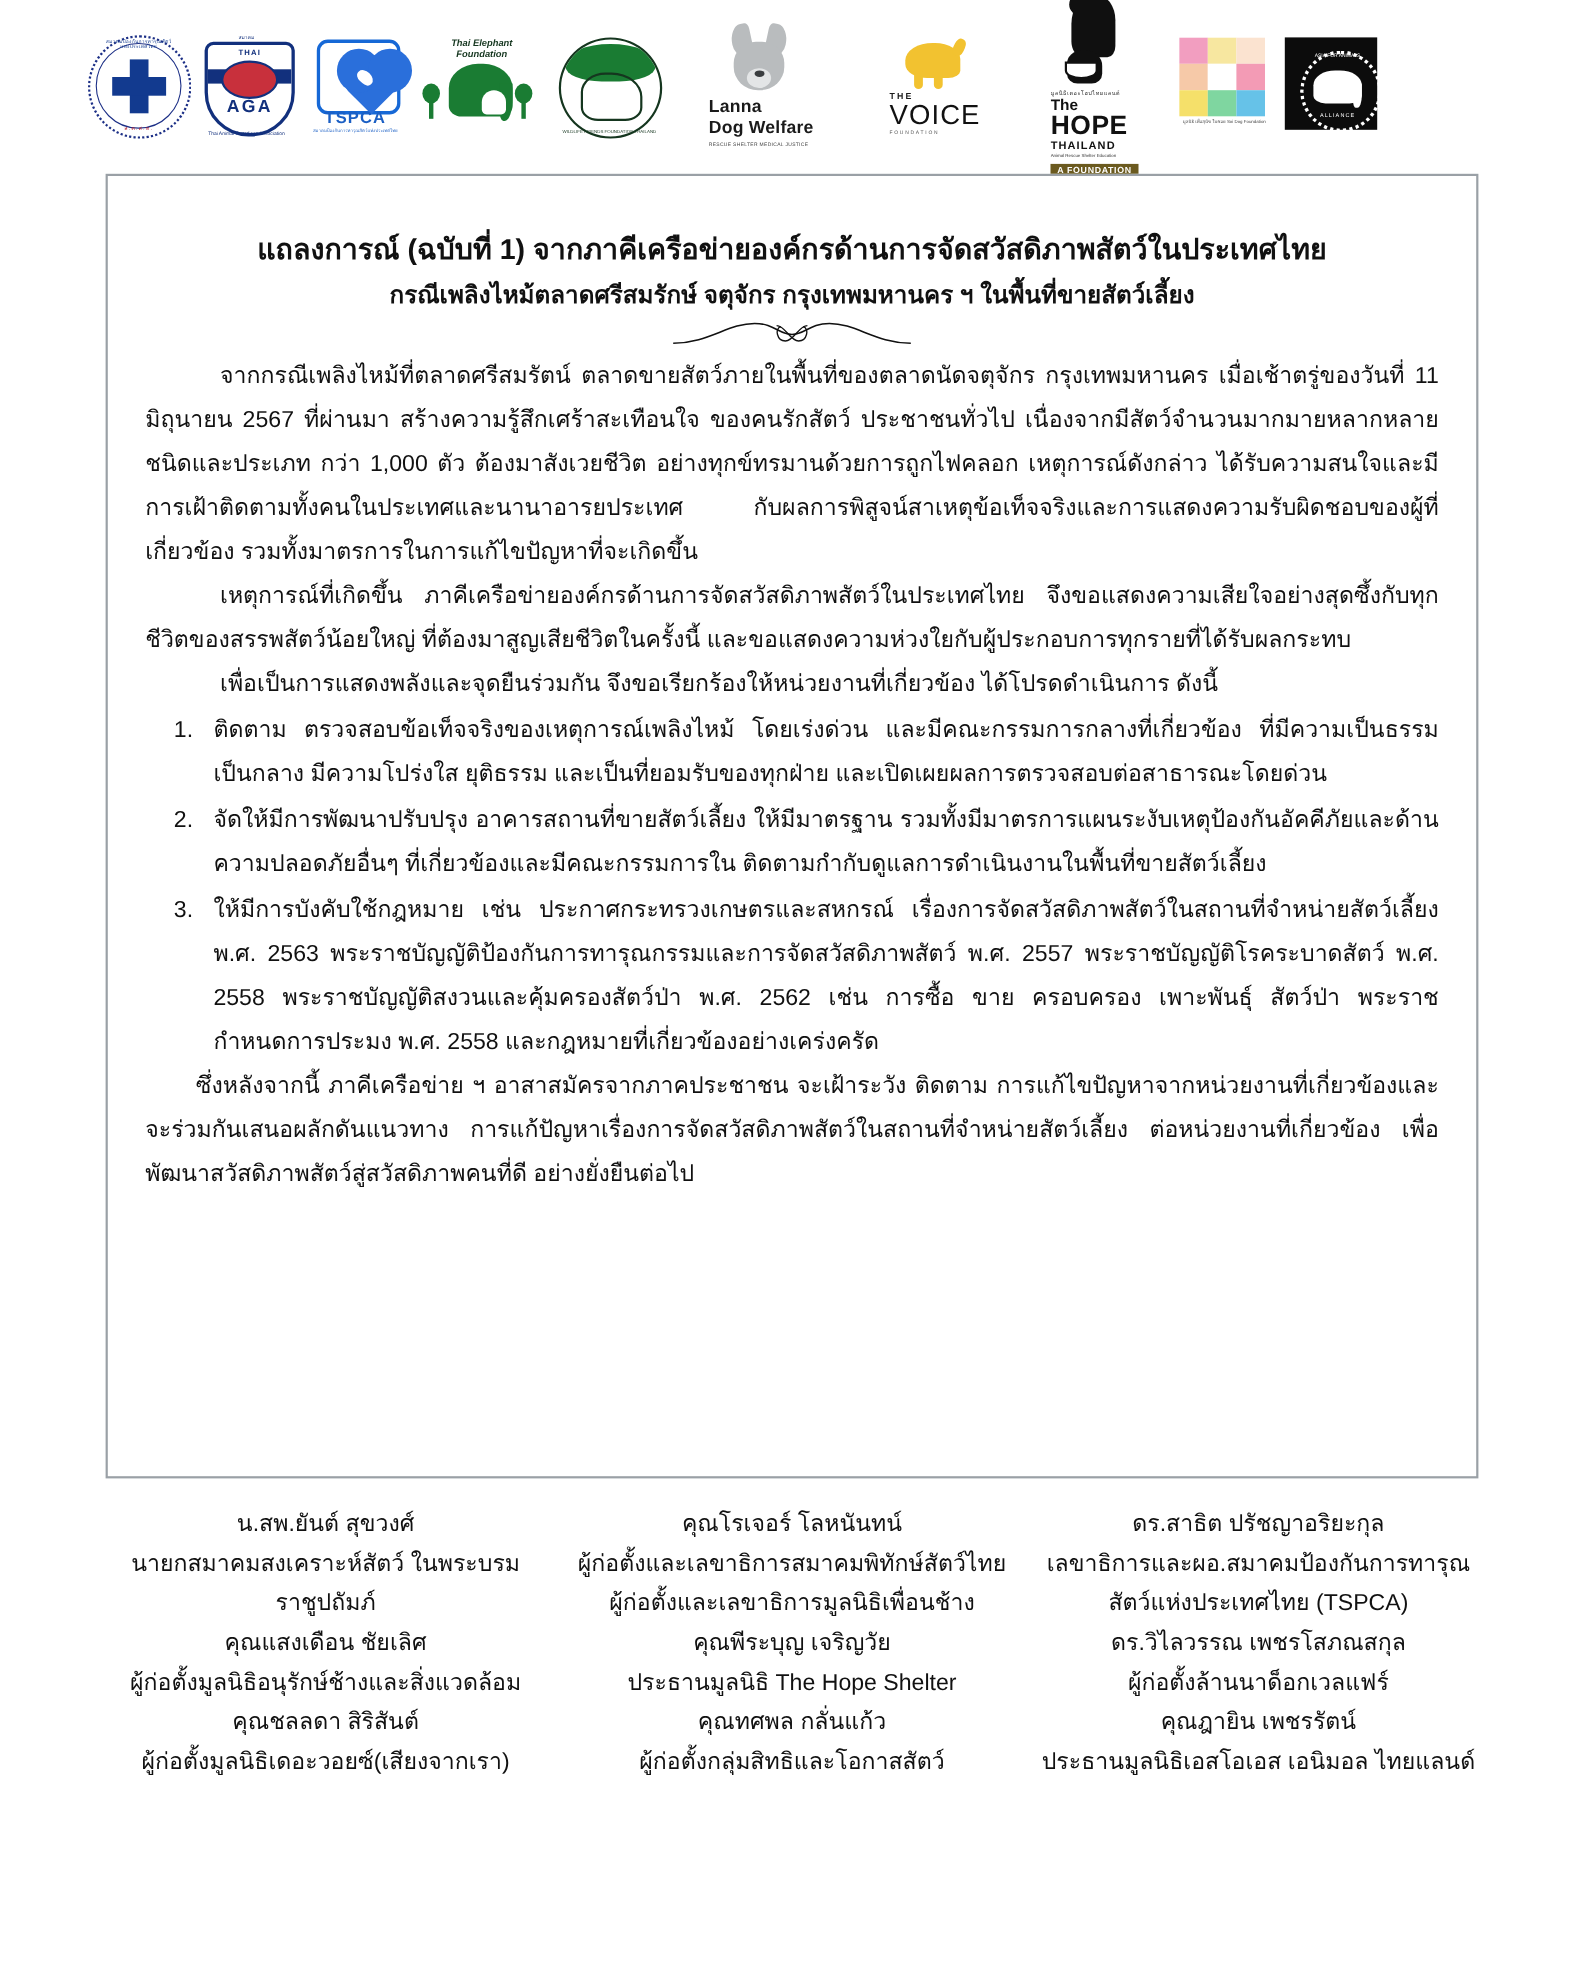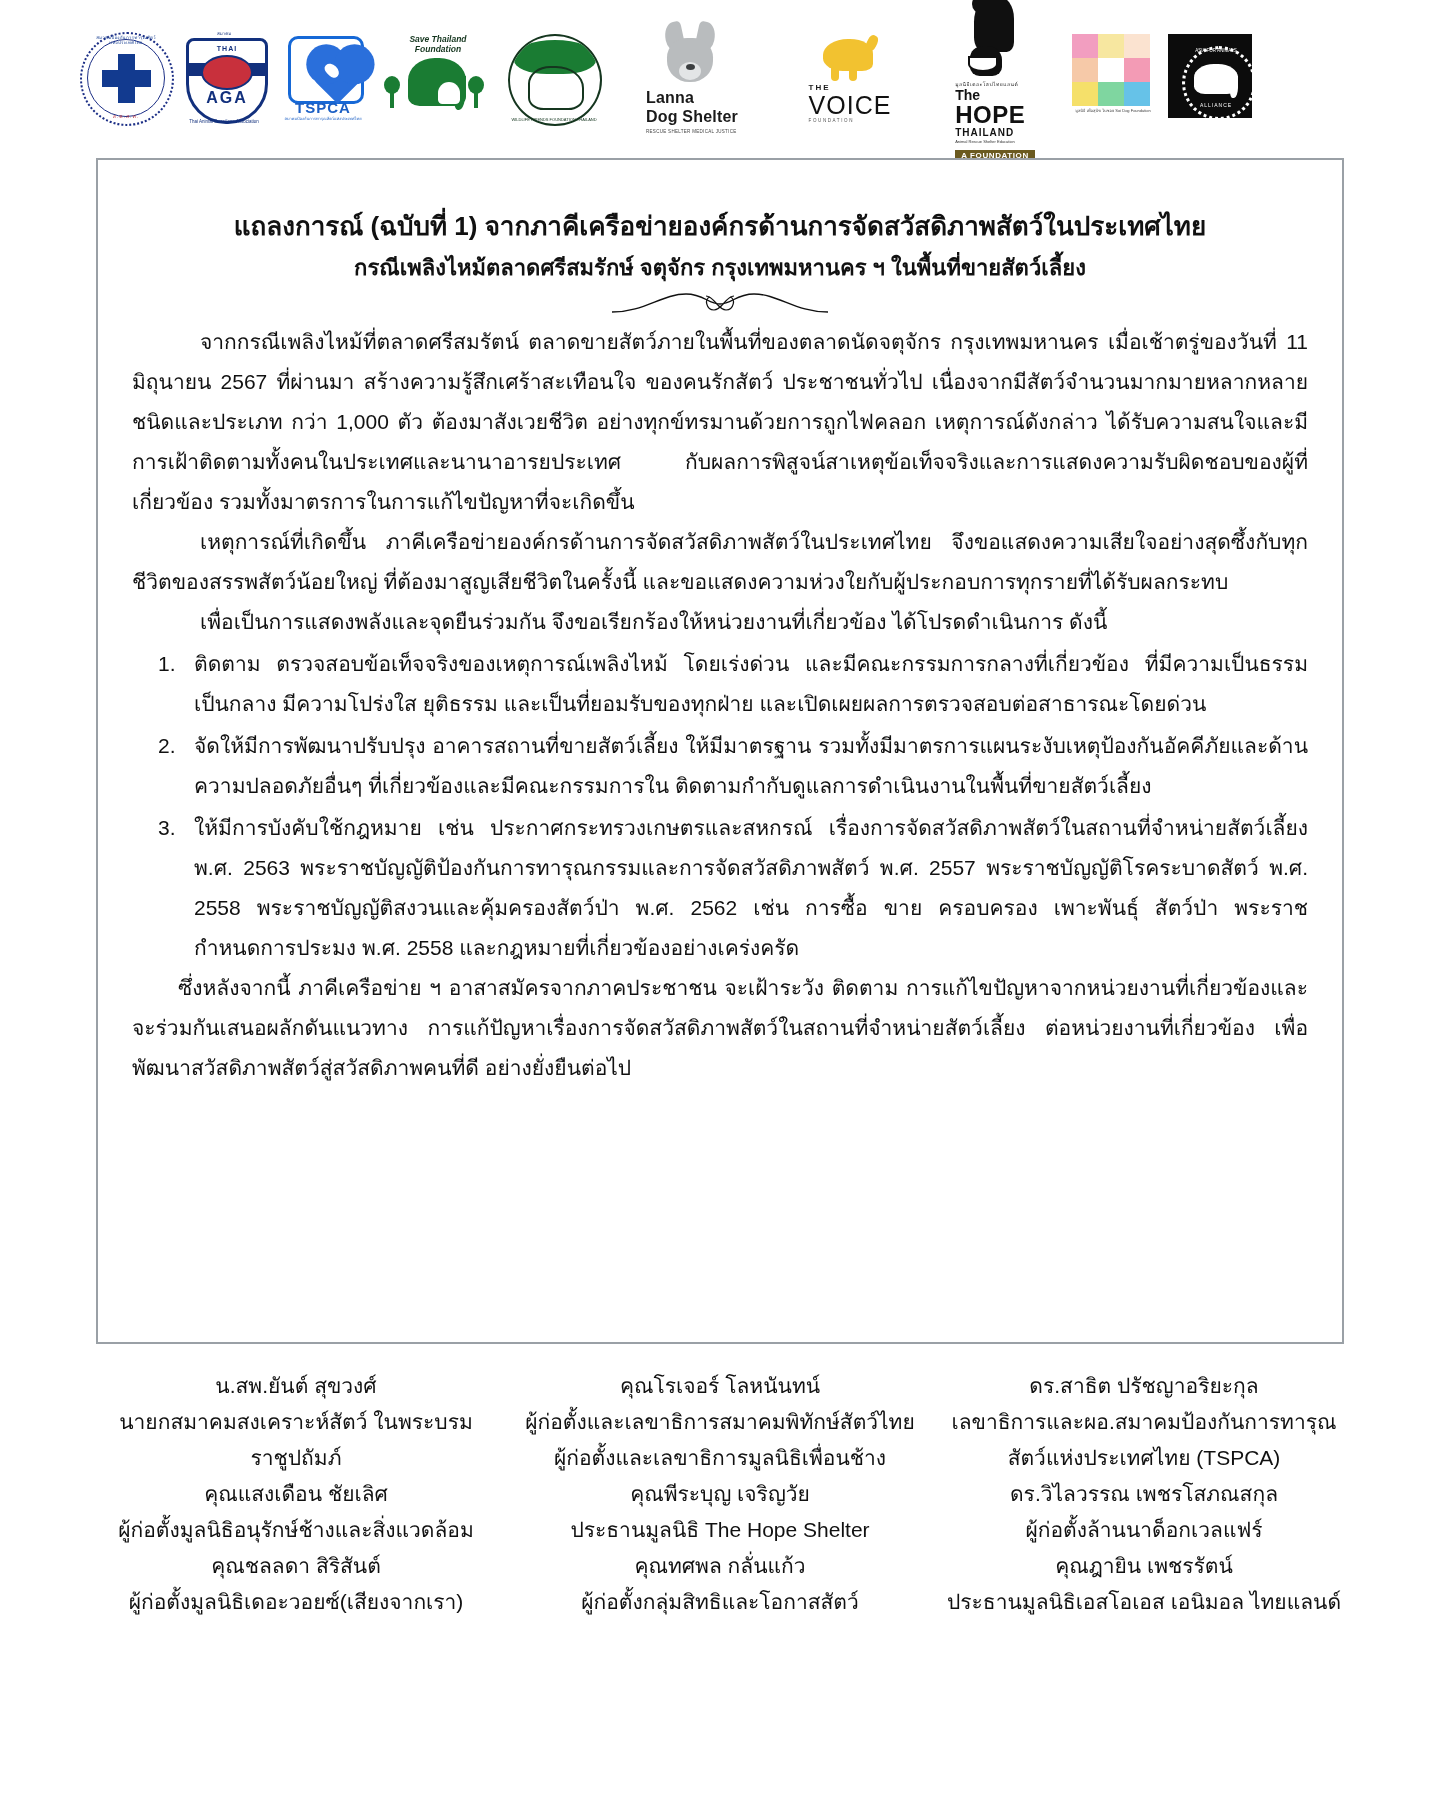--- a/index.html
+++ b/index.html
@@ -415,21 +415,21 @@
     <div class="logo lg-tspca">
       <div class="box">
         <div class="heart"></div>
         <div class="dogw"></div>
       </div>
       <div class="txt">TSPCA</div>
       <div class="sub">สมาคมป้องกันการทารุณสัตว์แห่งประเทศไทย</div>
     </div>
 
     <div class="logo lg-sef">
-      <div class="arcw">Save Thailand Foundation</div>
+      <div class="arcw">Thai Elephant Foundation</div>
       <div class="tree t1">
           <div class="cap"></div>
           <div class="trunk"></div>
         </div>
       <div class="ele"></div>
       <div class="calf"></div>
       <div class="tree t2">
           <div class="cap"></div>
           <div class="trunk"></div>
         </div>
@@ -446,21 +446,21 @@
     <div class="logo lg-lanna">
       <div class="dog">
         <div class="ear-l"></div>
           <div class="ear-r"></div>
         <div class="head"></div>
           <div class="snout"></div>
           <div class="nose"></div>
       </div>
       <div class="wordmark">
         <div class="l1">Lanna</div>
-        <div class="l2">Dog Shelter</div>
+        <div class="l2">Dog Welfare</div>
         <div class="l3">RESCUE  SHELTER  MEDICAL  JUSTICE</div>
       </div>
     </div>
 
     <div class="logo lg-voice">
       <div class="blob">
         <div class="b"></div>
           <div class="leg1"></div>
           <div class="leg2"></div>
           <div class="tail"></div>

